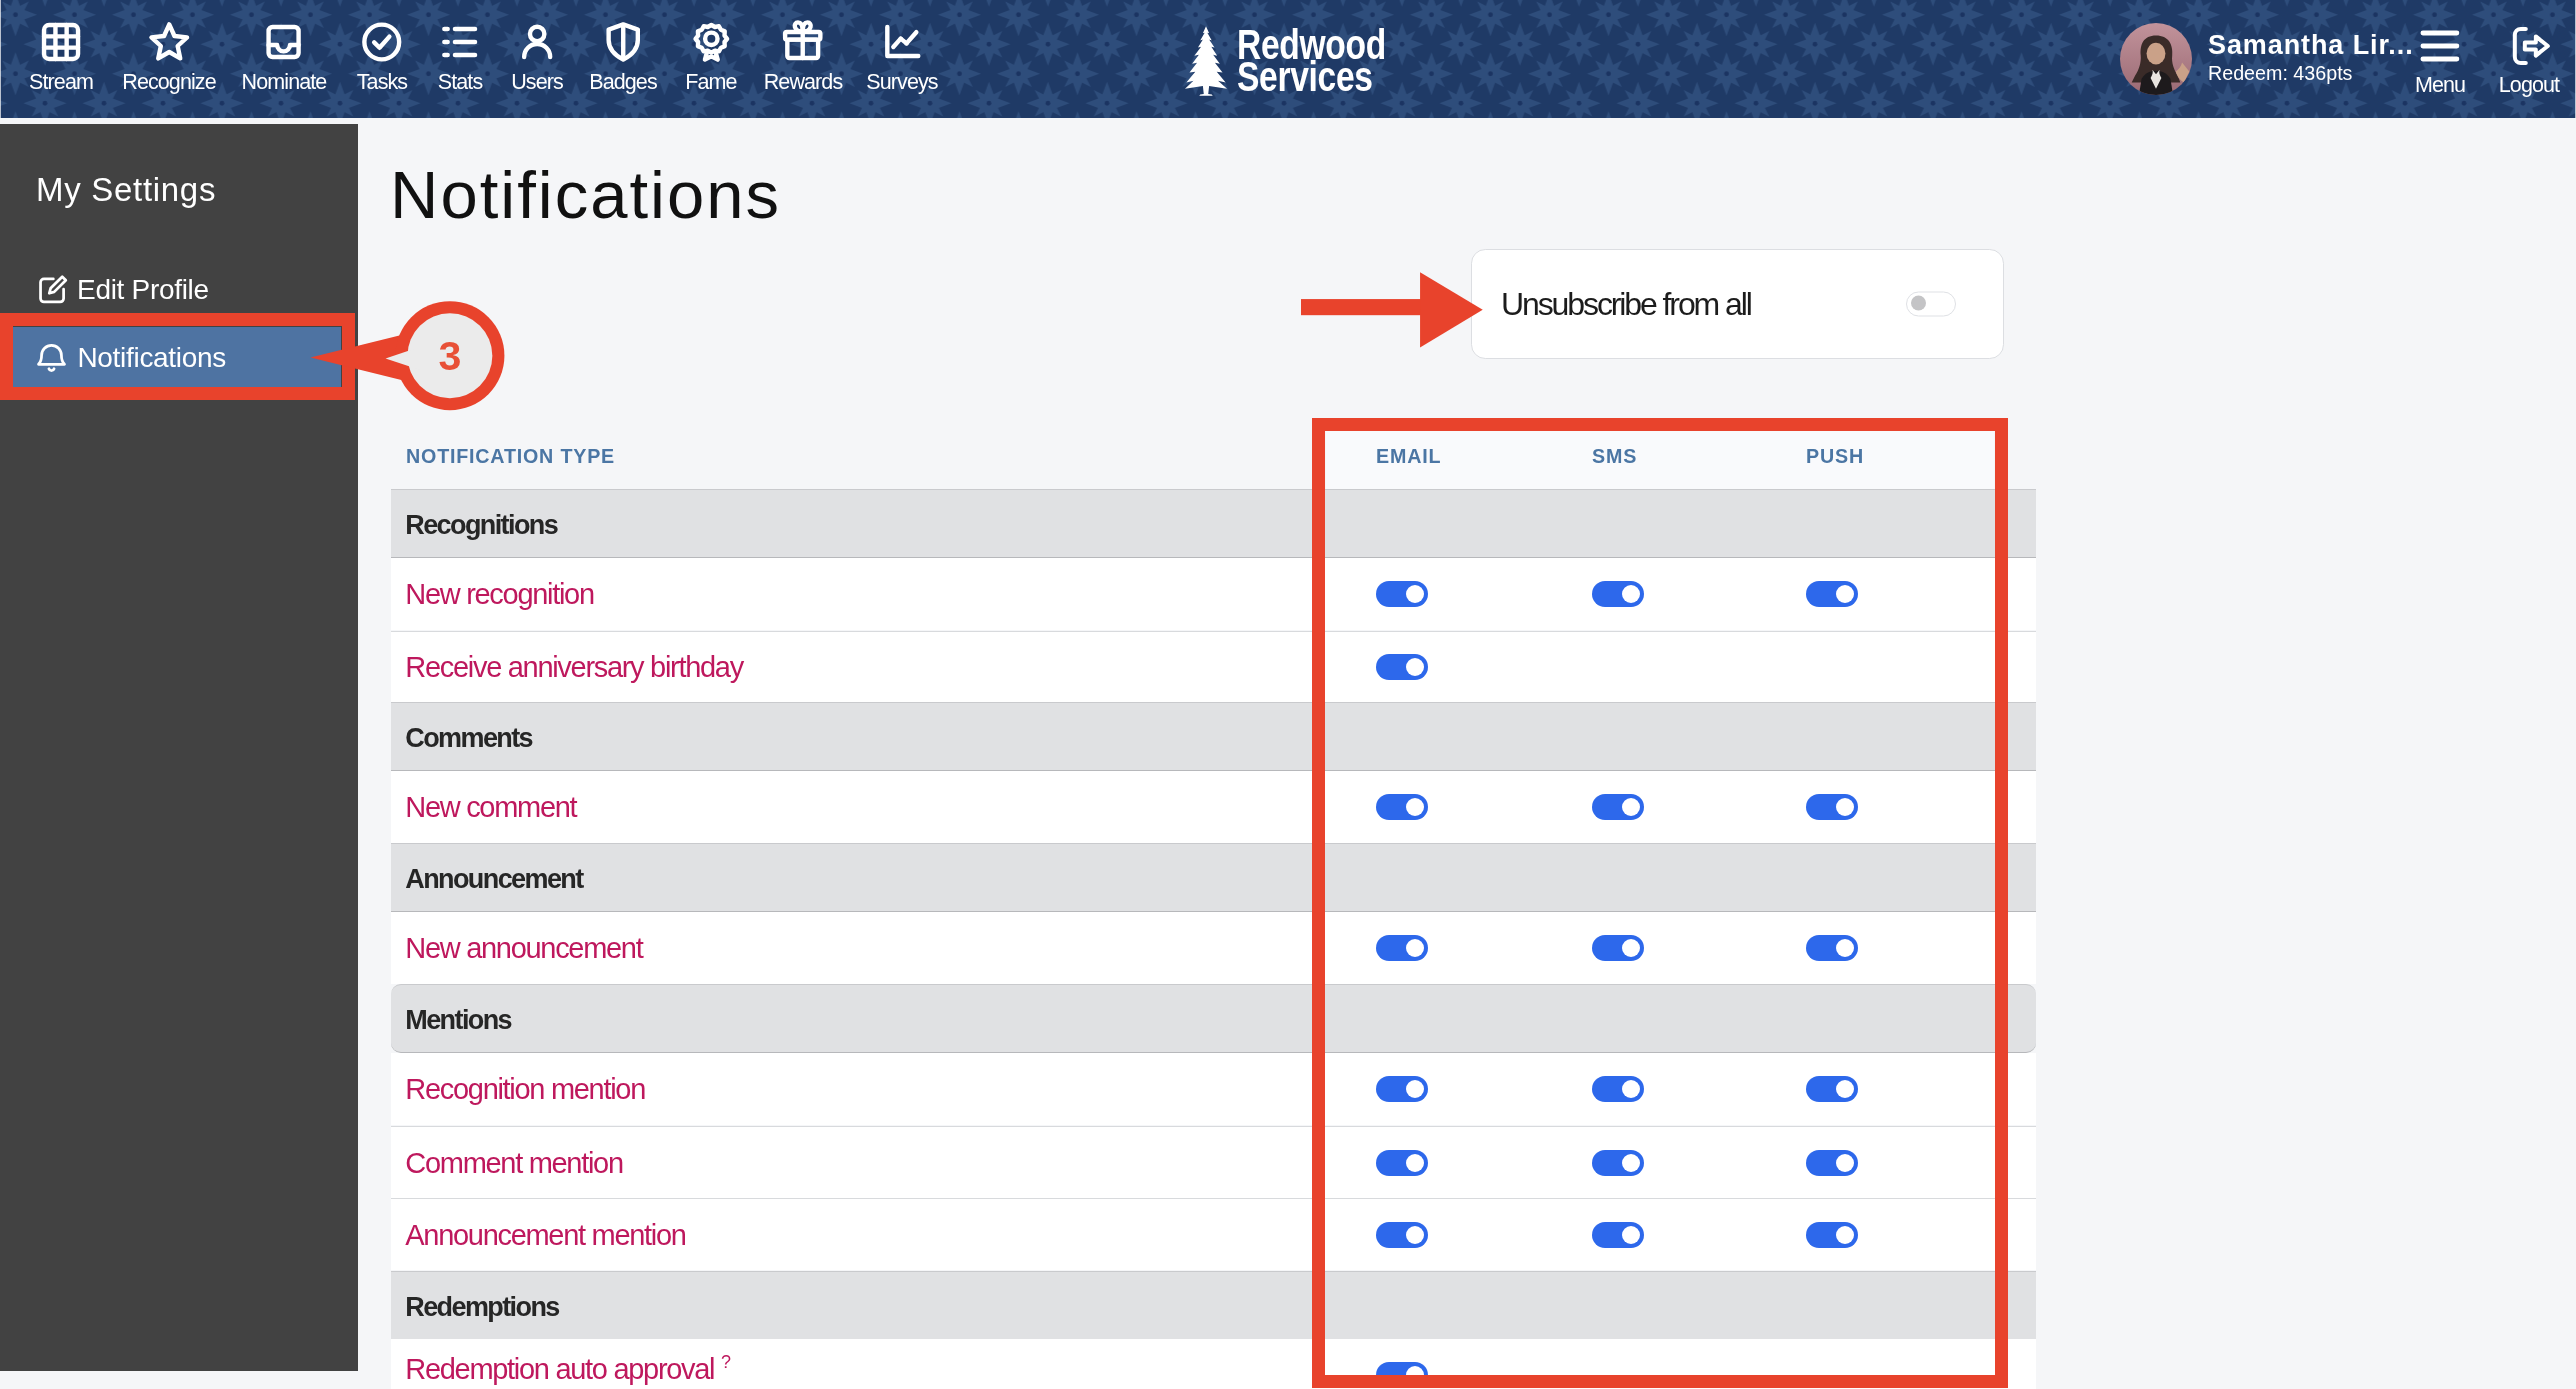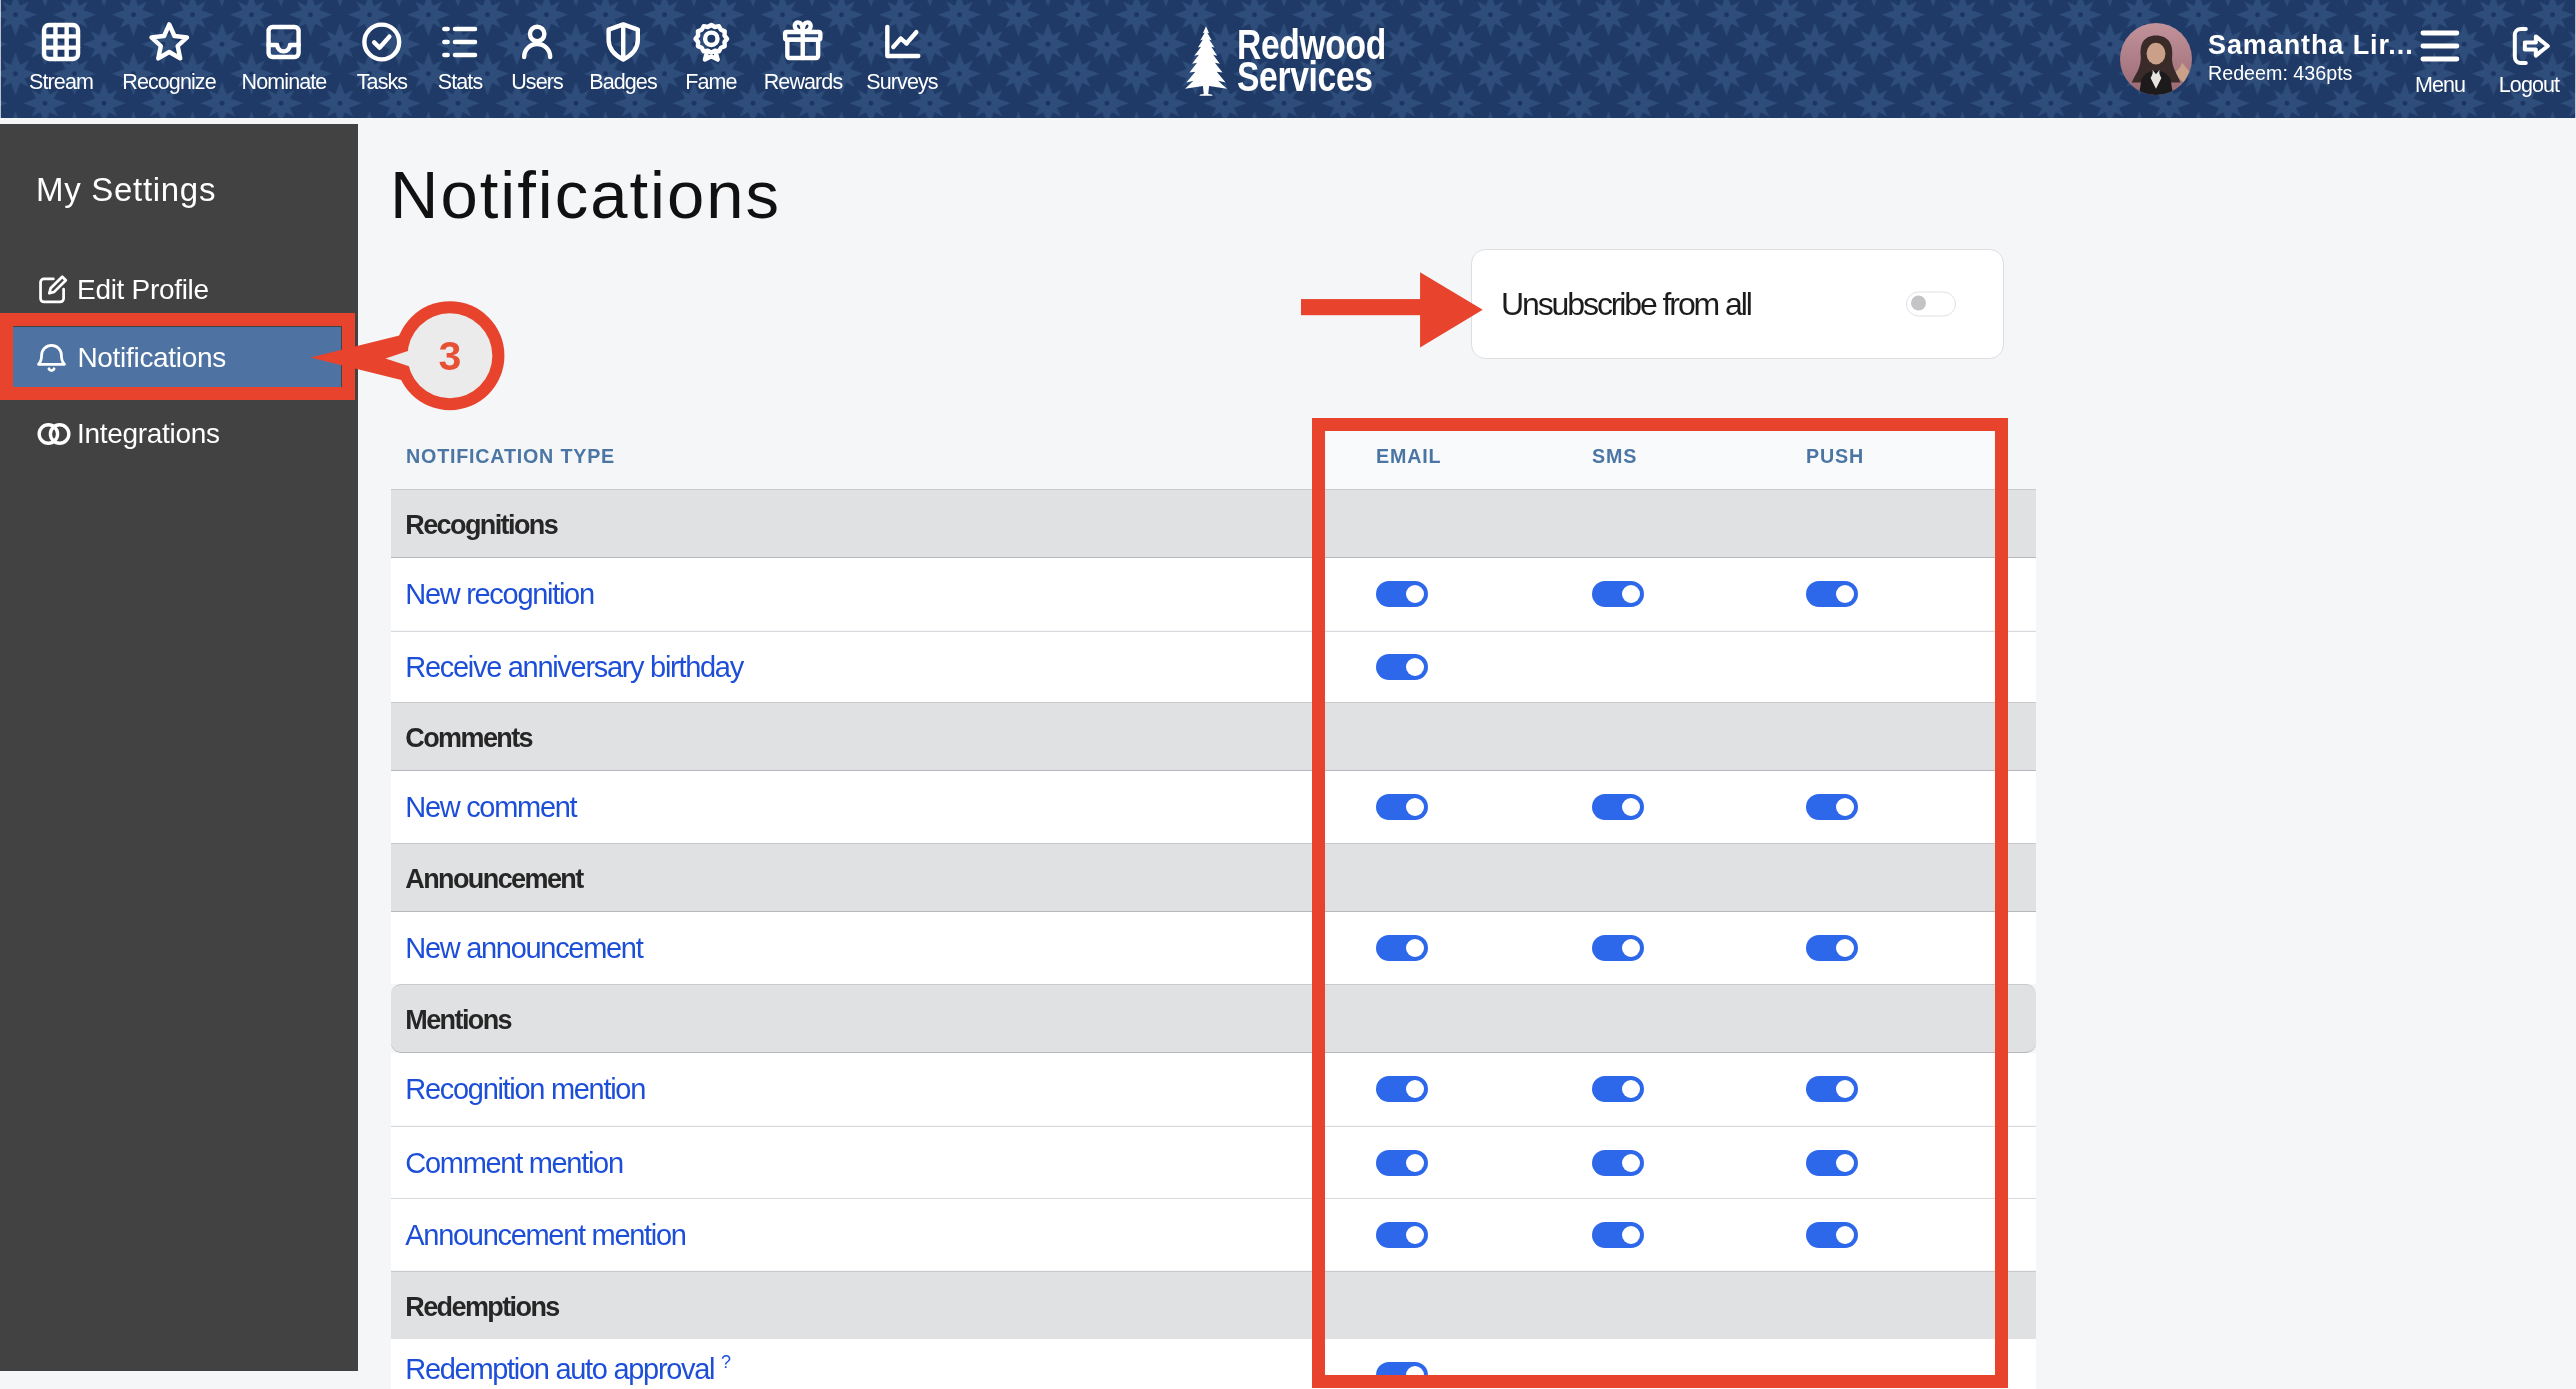--- a/index.html
+++ b/index.html
@@ -33,21 +33,21 @@
   #h1 { position:absolute; left:390px; top:156px; font-size:67px; letter-spacing:2px; color:#111; font-weight:normal; }
   #card { position:absolute; left:1471px; top:249px; width:533px; height:110px; background:#fff; border:1.8px solid #dcdee2; border-radius:14.3px; }
   #card .ctxt { position:absolute; left:29px; top:50%; transform:translateY(-50%); font-size:32px; color:#1c1c1c; letter-spacing:-2.1px; }
   #offtoggle { position:absolute; right:47px; top:50%; transform:translateY(-50%); width:50px; height:25px; border:1.8px solid #dfe1e5; border-radius:12.5px; background:#fff; }
   #offtoggle .knob { position:absolute; left:3.6px; top:3.1px; width:15px; height:15px; border-radius:50%; background:#c4c4c6; }
 
   
   #table { position:absolute; left:391px; top:411px; width:1603px; }
   .hlabel { position:absolute; font-size:19.7px; font-weight:bold; letter-spacing:0.8px; color:#4b76a4; top:34px; }
   .row { position:absolute; left:0; width:1645px;padding-left:8px; }
-  .rowtxt { position:absolute; left:14.3px; top:50%; transform:translateY(-50%); font-size:29px; color:#1d4ed8; letter-spacing:-1.3px; }
+  .rowtxt { position:absolute; left:14.3px; top:50%; transform:translateY(-50%); font-size:29px; color:#be185d; letter-spacing:-1.3px; }
   .gray { background:#e0e1e3; border-top:1.8px solid #c9cacd; border-bottom:1.8px solid #b7b8bb; }
   .gray .rowtxt { font-weight:bold; font-size:27px; color:#262626; letter-spacing:-1.6px; top:calc(50% + 1.8px); }
   .white { background:#fff; }
   .tgl { position:absolute; width:52px; height:26px; border-radius:13px; background:#2d68eb; top:50%; transform:translateY(-50%); }
   .tgl .knob { position:absolute; left:30px; top:4px; width:18px; height:18px; border-radius:50%; background:#fff; }
   .tE { left:985px; } .tS { left:1201px; } .tP { left:1415px; }
 
   #bigred { position:absolute; left:1312px; top:418px; width:696px; height:970px; border:13.4px solid #e8432c; pointer-events:none; }
 
   
@@ -209,27 +209,20 @@
 
 <div id="sidebar">
   <div id="mysettings">My Settings</div>
   <div class="sideitem" style="top:137px;">
     <svg width="41" height="41" viewBox="0 0 24 24" fill="none" stroke="#fff" stroke-width="1.6" stroke-linecap="round" stroke-linejoin="round" style="left:32px;">
       <path d="M12.5 5.5 H7 a2 2 0 0 0 -2 2 v9.5 a2 2 0 0 0 2 2 h9.5 a2 2 0 0 0 2 -2 V11.5"></path>
       <path d="M17.7 4.2 l2.1 2.1 L13 13.1 l-2.9 0.8 0.8 -2.9 z"></path>
     </svg>
     <div class="txt">Edit Profile</div>
   </div>
-  <div class="sideitem" style="top:281px;">
-    <svg width="54" height="54" viewBox="0 0 24 24" fill="none" stroke="#fff" stroke-width="1.5" stroke-linecap="round" style="left:27px;">
-      <circle cx="9.5" cy="12" r="4.1"></circle>
-      <circle cx="14.5" cy="12" r="4.1"></circle>
-    </svg>
-    <div class="txt">Integrations</div>
-  </div>
 </div>
 
 <div id="notifrow">
   <svg width="39" height="39" viewBox="0 0 24 24" style="left:19px;" fill="none" stroke="#fff" stroke-width="1.7" stroke-linecap="round" stroke-linejoin="round">
     <path d="M12 4.2 a6.1 6.1 0 0 1 6.1 6.1 c0 3.1 0.9 4.6 1.9 5.6 H4 c1 -1 1.9 -2.5 1.9 -5.6 A6.1 6.1 0 0 1 12 4.2 z"></path>
     <path d="M10.4 18.6 a1.7 1.7 0 0 0 3.2 0"></path>
   </svg>
   <div class="txt">Notifications</div>
 </div>
 <div id="redbox"></div>

